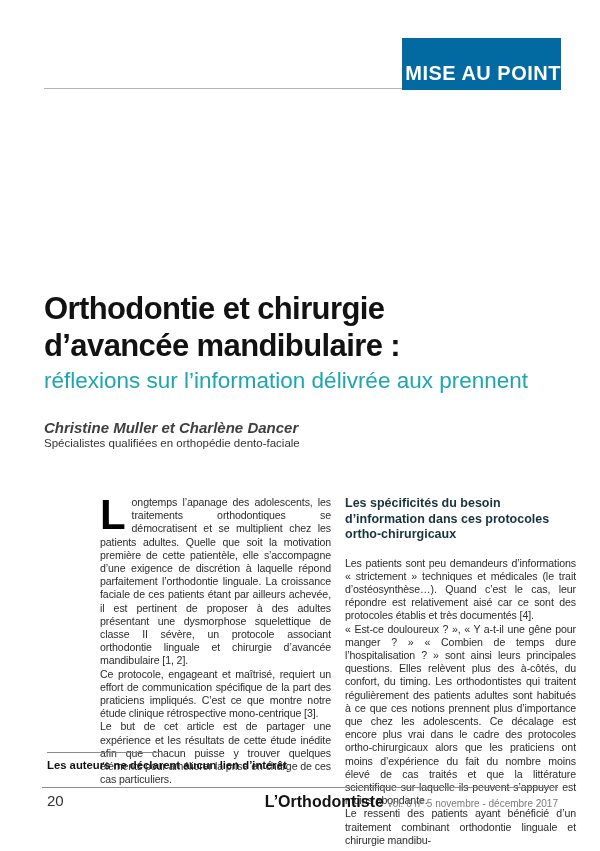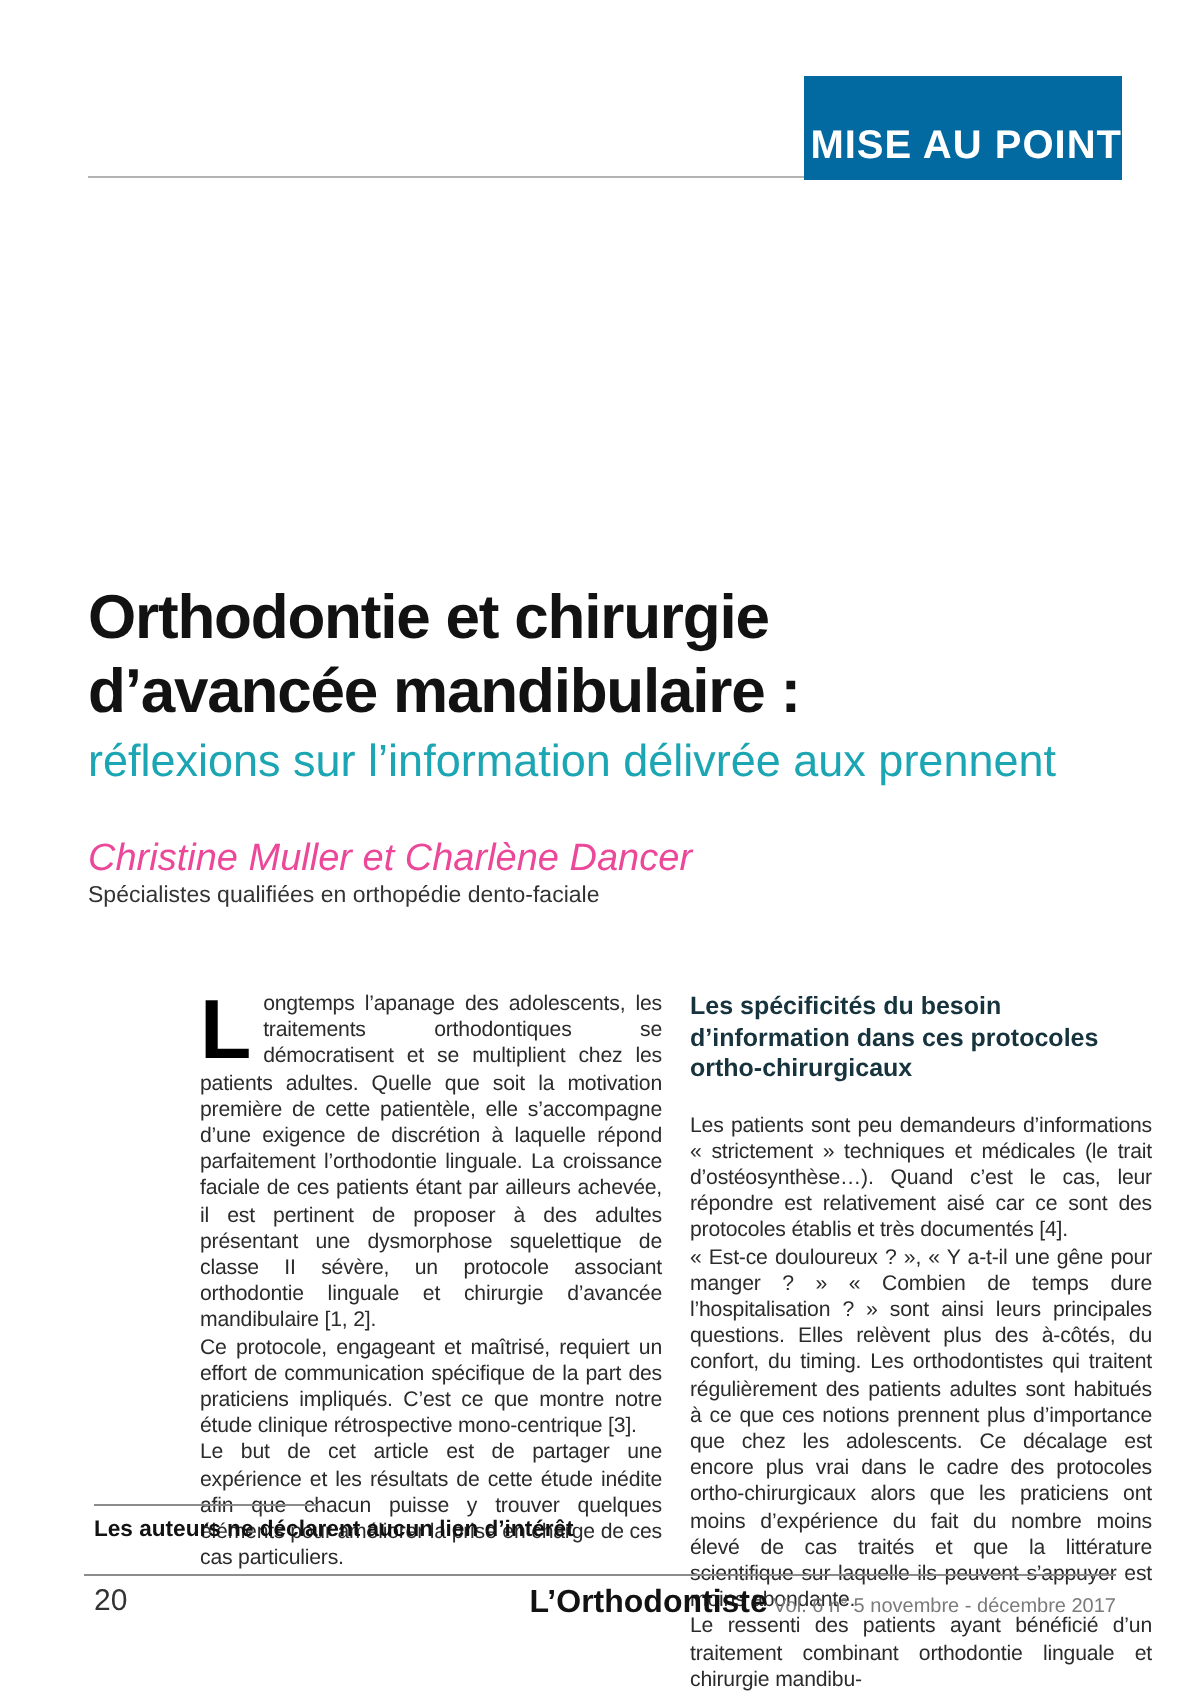--- a/index.html
+++ b/index.html
@@ -13,21 +13,21 @@
     position:absolute;left:402px;top:38px;width:159px;height:52px;background:#0369a1;
     color:#fff;display:flex;align-items:flex-end;justify-content:flex-end;
     box-sizing:border-box;padding-bottom:5px;font-weight:bold;font-size:20px;letter-spacing:0.5px;
   }
   
   .title-block{position:absolute;left:44px;top:290px;width:520px;}
   .title-line{font-size:31px;font-weight:bold;color:#121212;line-height:37px;letter-spacing:-0.6px;}
   .subtitle{font-size:22.5px;color:#1ca5b2;line-height:27px;margin-top:3px;}
   
   .authors{position:absolute;left:44px;top:419px;width:420px;}
-  .authors-name{font-weight:normal;font-style:italic;font-size:19px;color:#ec4899;}
+  .authors-name{font-weight:bold;font-style:italic;font-size:15px;color:#404040;}
   .authors-aff{font-size:11.5px;color:#333;margin-top:1px;}
   
   .columns{position:absolute;left:100px;top:496px;width:476px;display:flex;gap:14px;}
   .col{width:231px;font-size:10.6px;line-height:13.2px;text-align:justify;color:#2b2b2b;letter-spacing:-0.1px;}
   .col p{margin:0;}
   .dropcap{
     float:left;font-size:42px;line-height:34px;font-weight:bold;color:#000;
     padding:2px 6px 0 0;font-family:"Liberation Sans",sans-serif;
   }
   .section-heading{

